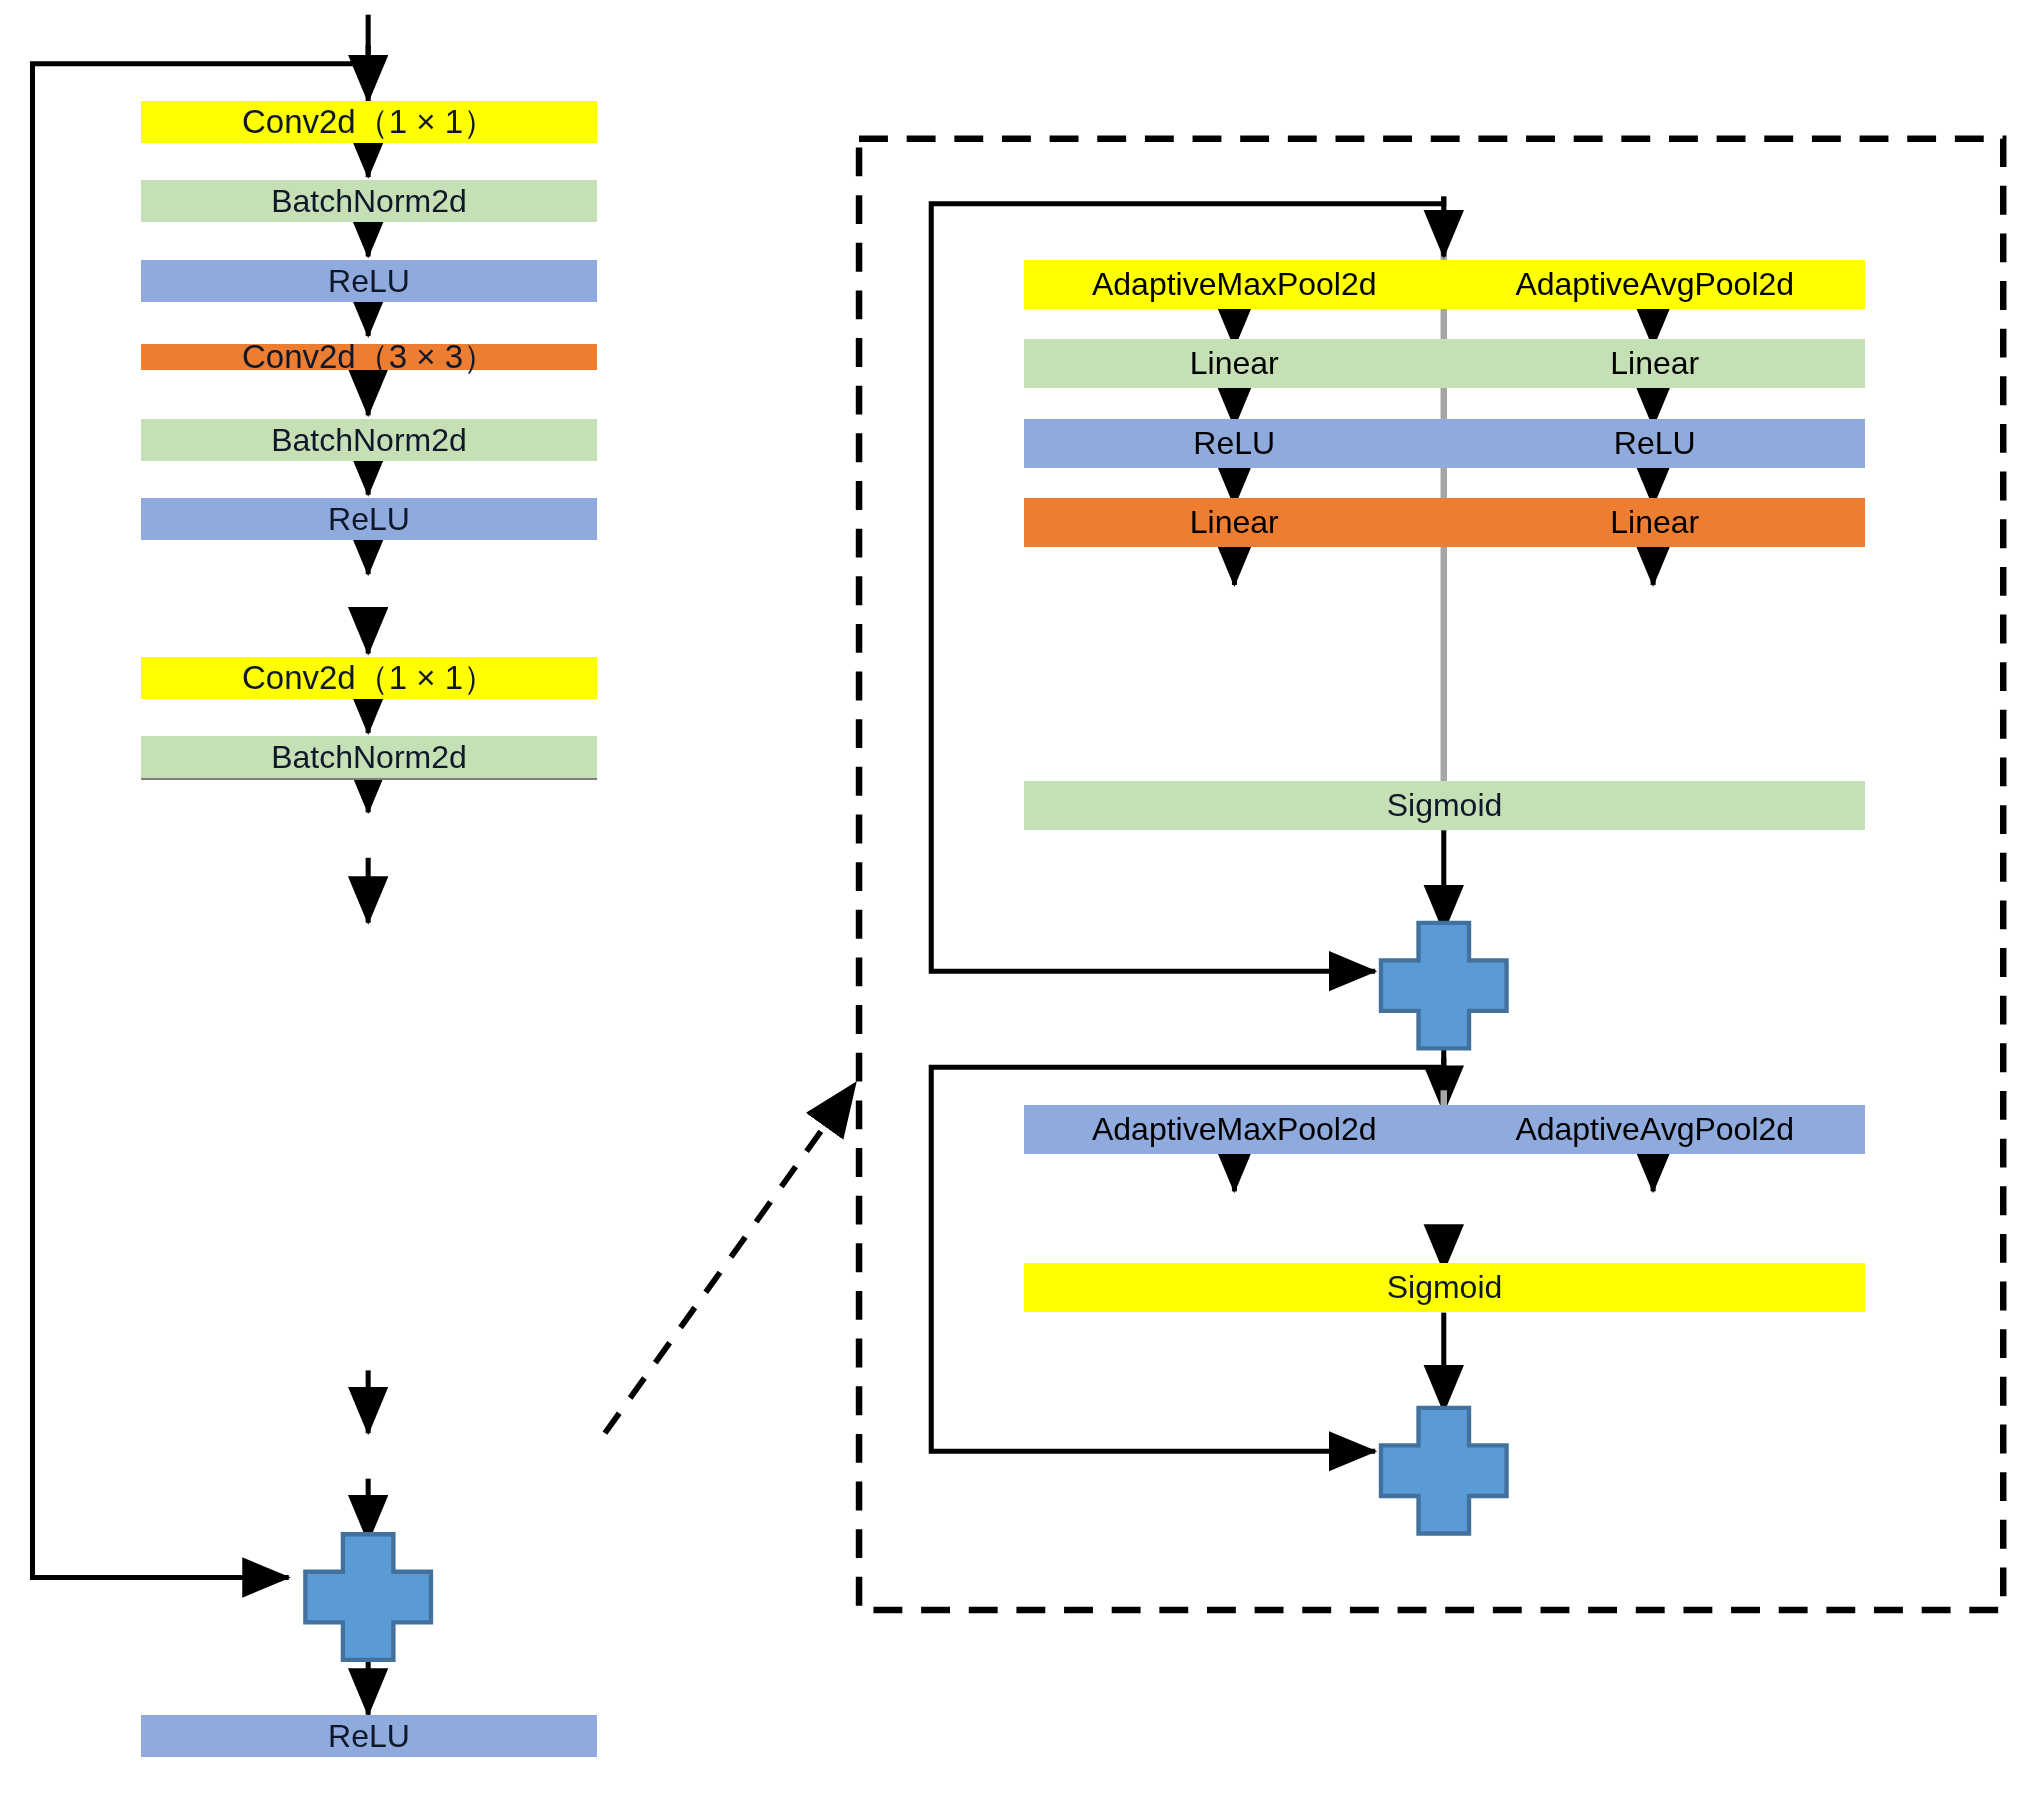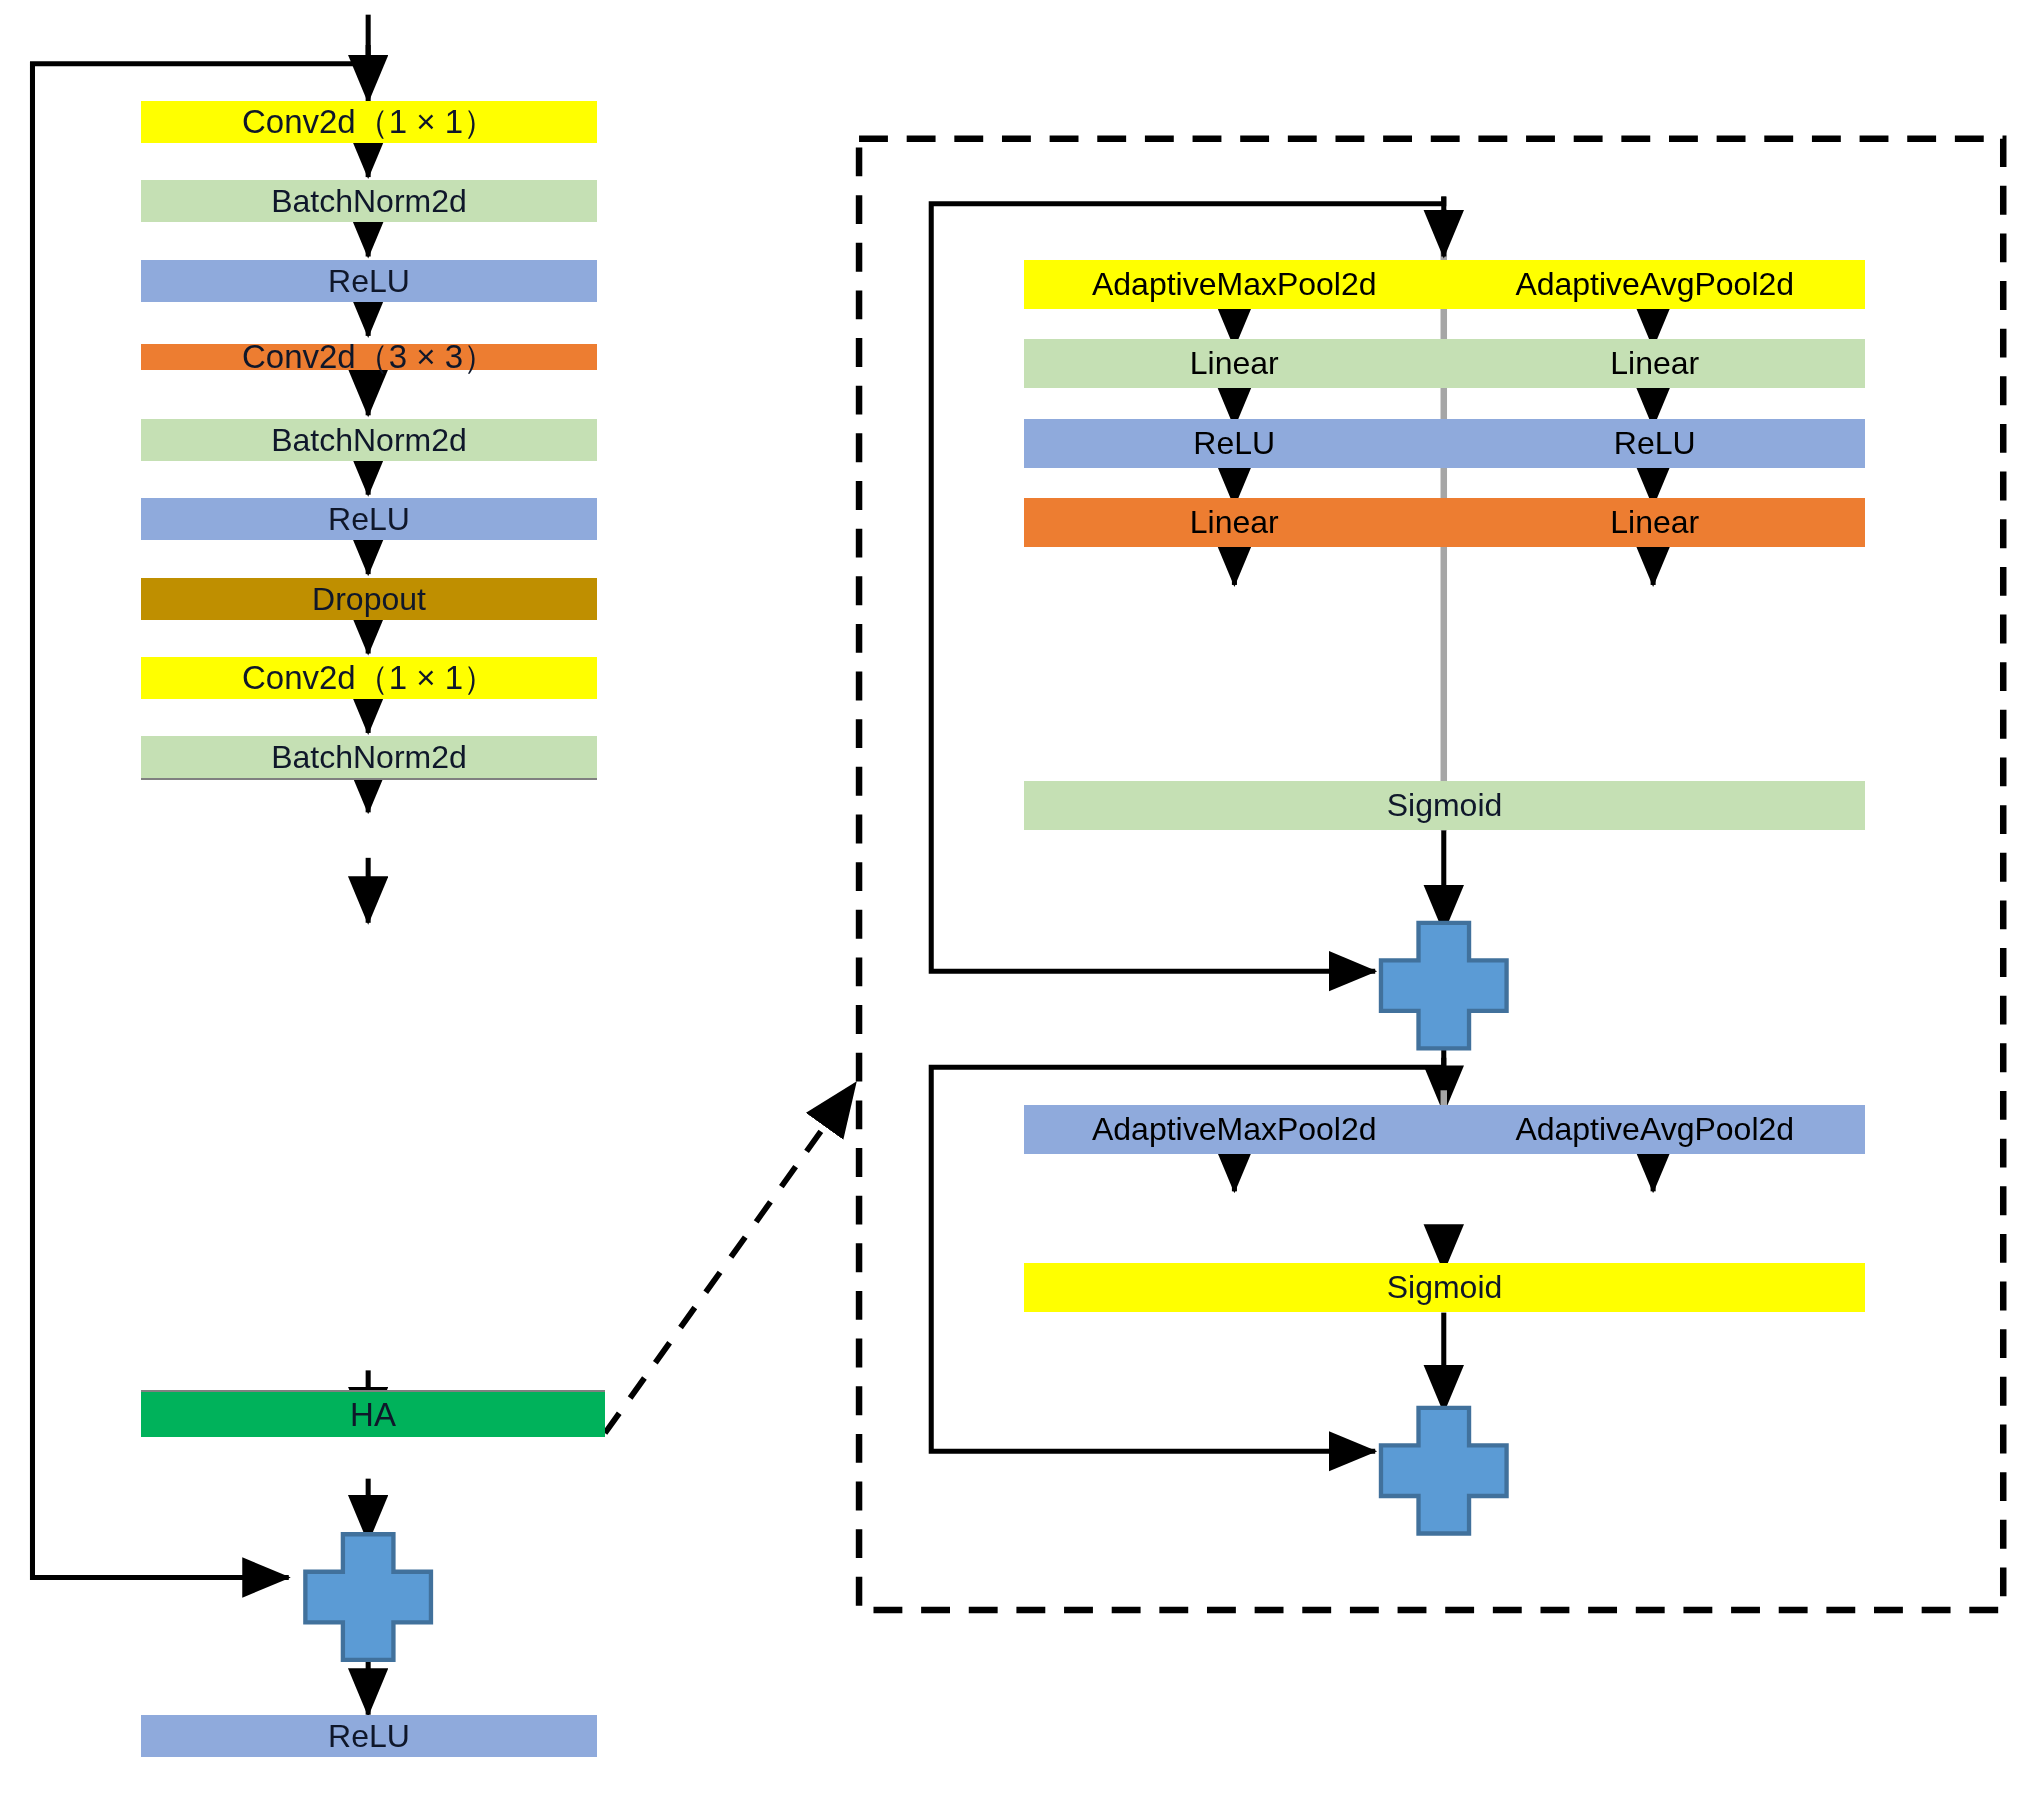--- a/index.html
+++ b/index.html
@@ -111,35 +111,27 @@
     <span class="lbl">Conv2d（3 × 3）</span>
   </div>
   <div class="blk" style="left:141px;top:419px;width:456px;height:42px;background:#C5E0B4;
               font-size:32px;">
     <span class="lbl">BatchNorm2d</span>
   </div>
   <div class="blk" style="left:141px;top:498px;width:456px;height:42px;background:#8FAADC;
               font-size:32px;">
     <span class="lbl">ReLU</span>
   </div>
-  <div class="blk" style="left:141px;top:578px;width:456px;height:42px;background:#BF8F00;
-              font-size:32px;">
-    <span class="lbl">Dropout</span>
-  </div>
   <div class="blk" style="left:141px;top:657px;width:456px;height:42px;background:#FFFF00;
               font-size:33px;">
     <span class="lbl">Conv2d（1 × 1）</span>
   </div>
   <div class="blk" style="left:141px;top:736px;width:456px;height:42px;background:#C5E0B4;
               border-bottom:2.9px solid #808080;font-size:32px;">
     <span class="lbl">BatchNorm2d</span>
-  </div>
-  <div class="blk" style="left:141px;top:1390px;width:464px;height:45px;background:#00B25B;
-              border-top:2.9px solid #808080;font-size:33px;">
-    <span class="lbl">HA</span>
   </div>
   <div class="blk" style="left:141px;top:1715px;width:456px;height:42px;background:#8FAADC;
               font-size:32px;">
     <span class="lbl">ReLU</span>
   </div>
 
   <div class="split" style="left:1024px;top:260px;width:841px;height:49px;background:#FFFF00;
               font-size:32px;">
     <span class="half">AdaptiveMaxPool2d</span>
     <span class="half">AdaptiveAvgPool2d</span>

